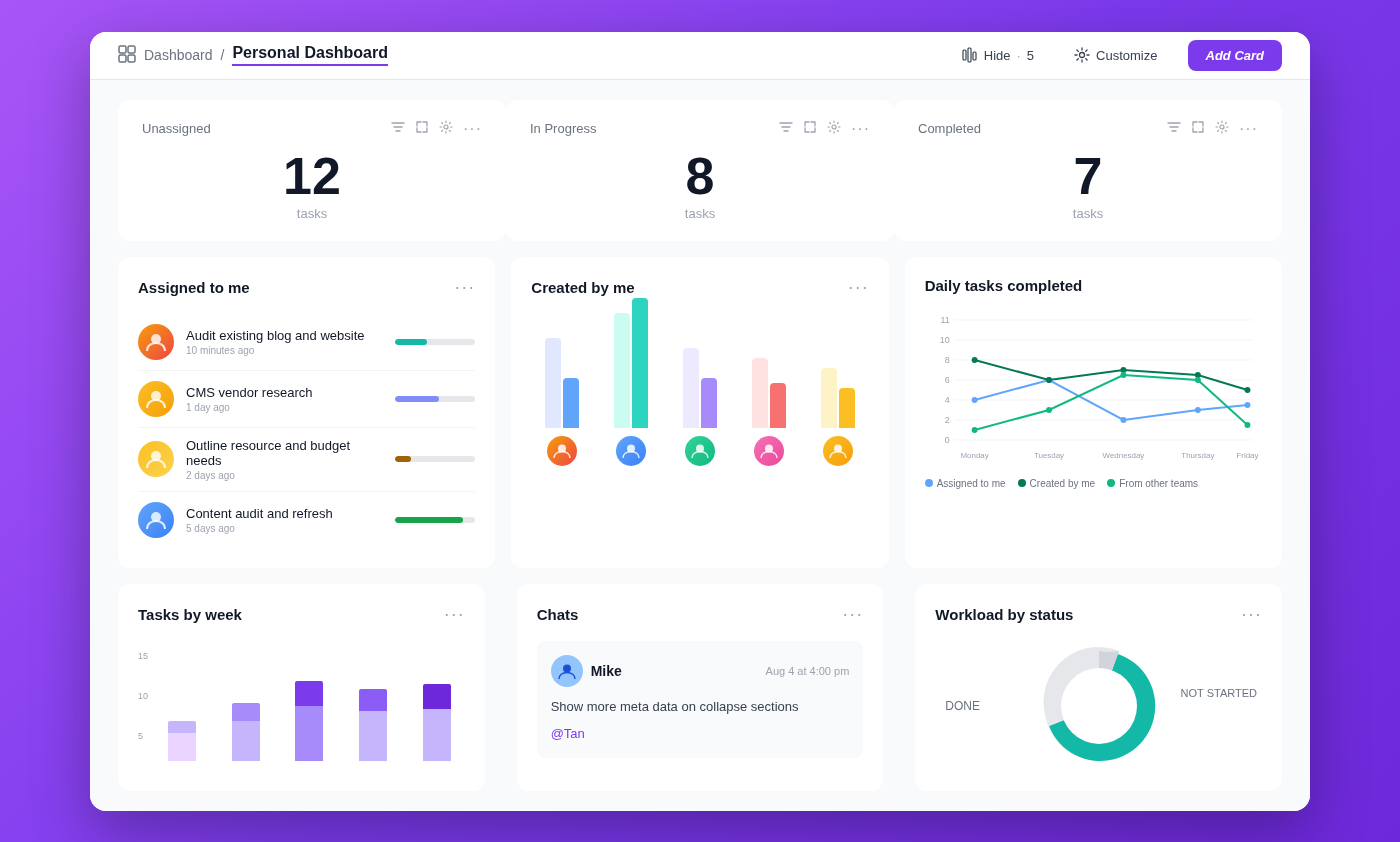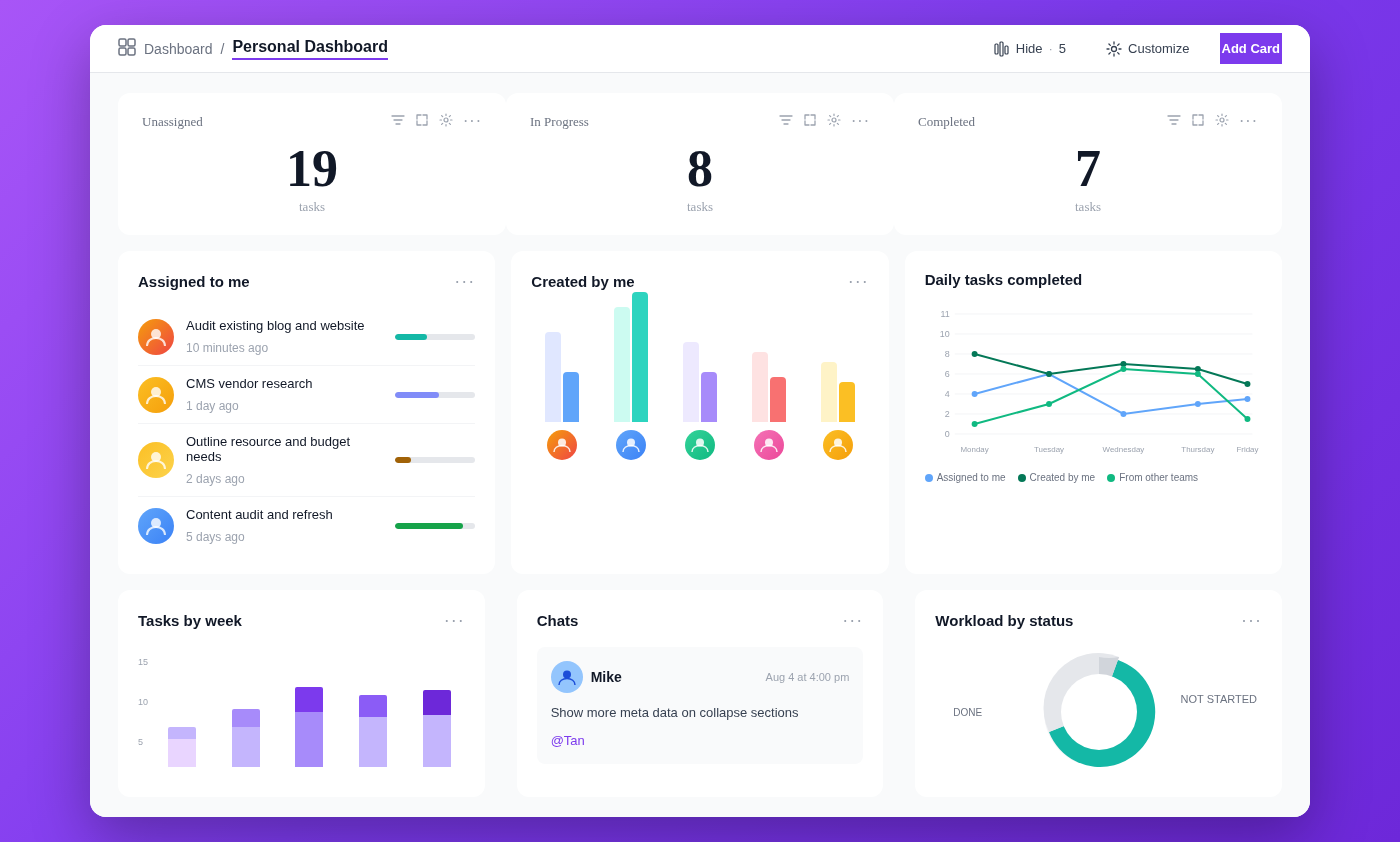--- a/index.html
+++ b/index.html
@@ -58,37 +58,37 @@
       cursor: pointer;
       background: none;
       border: none;
       padding: 6px 10px;
       border-radius: 6px;
     }
     .add-card-btn {
       background: #7c3aed;
       color: #fff;
       border: none;
-      border-radius: 0;
-      padding: 8px 2px;
+      border-radius: 8px;
+      padding: 8px 18px;
       font-size: 13px;
       font-weight: 600;
       cursor: pointer;
+      font-style: italic;
     }
     
     .main-content {
       padding: 20px 28px;
       background: #f9fafb;
     }
     
     .stats-row {
       display: grid;
       grid-template-columns: 1fr 1fr 1fr;
       margin-bottom: 16px;
-      font-family: Liberation Serif, serif;
     }
     .stat-card {
       background: #fff;
       border-radius: 12px;
       padding: 20px 24px;
       display: flex;
       flex-direction: column;
     }
     .stat-card-header {
       display: flex;
@@ -159,23 +159,23 @@
       border-bottom: 1px solid #f3f4f6;
     }
     .task-item:last-child { border-bottom: none; }
     .task-info { flex: 1; }
     .task-name {
       font-size: 13px;
       font-weight: 500;
       color: #111827;
     }
     .task-time {
-      font-size: 12px;
+      font-size: 10px;
       color: #9ca3af;
-      margin-top: 8px;
+      margin-top: 2px;
     }
     .task-progress {
       display: flex;
       align-items: center;
       gap: 0;
     }
     .progress-bar-container {
       width: 80px;
       height: 6px;
       background: #e5e7eb;
@@ -291,24 +291,24 @@
     .donut-container {
       display: flex;
       align-items: center;
       justify-content: center;
       margin-top: 8px;
       position: relative;
       height: 130px;
     }
     .donut-label-done {
       position: absolute;
-      left: 18px;
+      left: 10px;
       top: 50%;
       transform: translateY(-50%);
-      font-size: 10px;
+      font-size: 12px;
       color: #6b7280;
       font-weight: 500;
     }
     .donut-label-not-started {
       position: absolute;
       right: 5px;
       top: 40%;
       transform: translateY(-50%);
       font-size: 11px;
       color: #6b7280;
@@ -389,21 +389,21 @@
             </span>
             <span>
               <svg width="14" height="14" viewBox="0 0 14 14" fill="none">
                   <circle cx="7" cy="7" r="2" stroke="#9ca3af" stroke-width="1.2"></circle>
                   <path d="M7 1v1.5M7 11.5V13M1 7h1.5M11.5 7H13M2.6 2.6l1.1 1.1M10.3 10.3l1.1 1.1M2.6 11.4l1.1-1.1M10.3 3.7l1.1-1.1" stroke="#9ca3af" stroke-width="1.2" stroke-linecap="round"></path>
                 </svg>
             </span>
             <span style="font-size:16px;letter-spacing:1px">···</span>
           </div>
         </div>
-        <div class="stat-card-number">19</div>
+        <div class="stat-card-number">12</div>
         <div class="stat-card-unit">tasks</div>
       </div>
 
       <div class="stat-card">
         <div class="stat-card-header">
           <span class="stat-card-label">In Progress</span>
           <div class="stat-card-actions">
             <span>
               <svg width="14" height="14" viewBox="0 0 14 14" fill="none">
                   <path d="M1 3h12M3 7h8M5 11h4" stroke="#9ca3af" stroke-width="1.3" stroke-linecap="round"></path>

